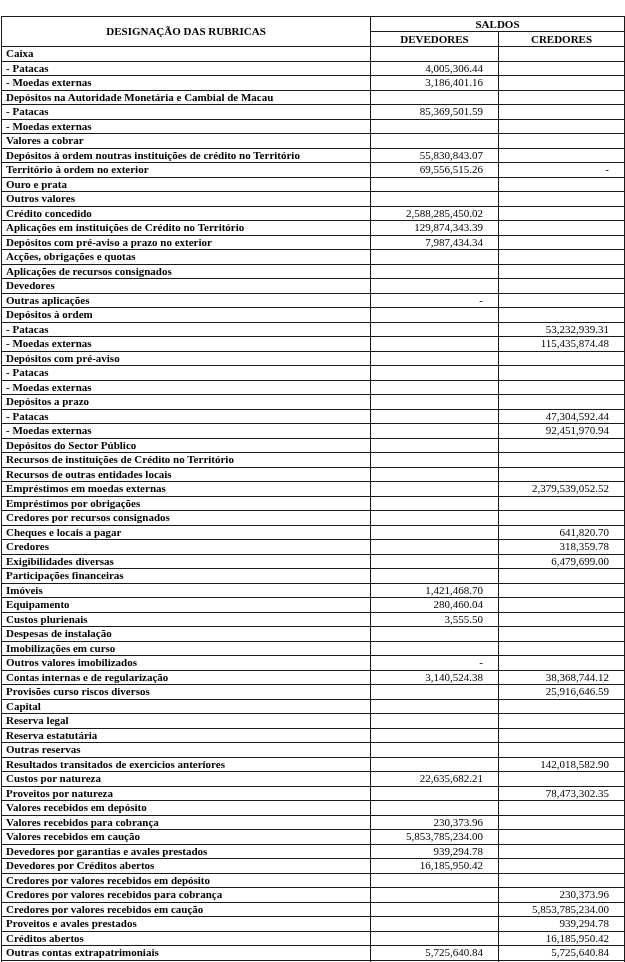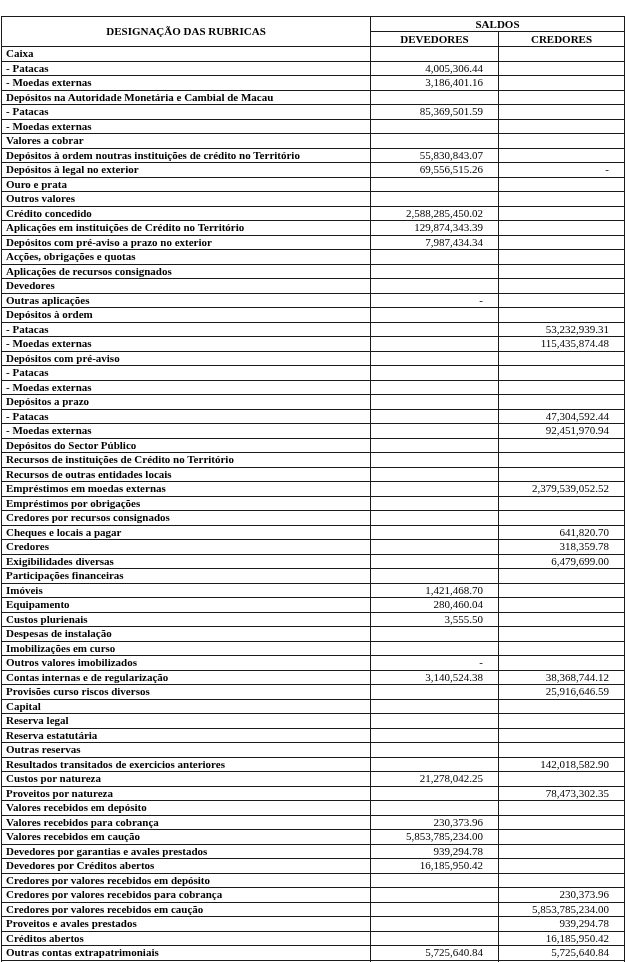--- a/index.html
+++ b/index.html
@@ -110,21 +110,21 @@
           <td class="label">Valores a cobrar</td>
           <td class="num"></td>
           <td class="num"></td>
         </tr>
         <tr>
           <td class="label">Depósitos à ordem noutras instituições de crédito no Território</td>
           <td class="num">55,830,843.07</td>
           <td class="num"></td>
         </tr>
         <tr>
-          <td class="label">Depósitos à legal no exterior</td>
+          <td class="label">Território à ordem no exterior</td>
           <td class="num">69,556,515.26</td>
           <td class="num">-</td>
         </tr>
         <tr>
           <td class="label">Ouro e prata</td>
           <td class="num"></td>
           <td class="num"></td>
         </tr>
         <tr>
           <td class="label">Outros valores</td>
@@ -321,21 +321,21 @@
           <td class="num"></td>
           <td class="num"></td>
         </tr>
         <tr>
           <td class="label">Resultados transitados de exercicios anteriores</td>
           <td class="num"></td>
           <td class="num">142,018,582.90</td>
         </tr>
         <tr>
           <td class="label">Custos por natureza</td>
-          <td class="num">21,278,042.25</td>
+          <td class="num">22,635,682.21</td>
           <td class="num"></td>
         </tr>
         <tr>
           <td class="label">Proveitos por natureza</td>
           <td class="num"></td>
           <td class="num">78,473,302.35</td>
         </tr>
         <tr>
           <td class="label">Valores recebidos em depósito</td>
           <td class="num"></td>

